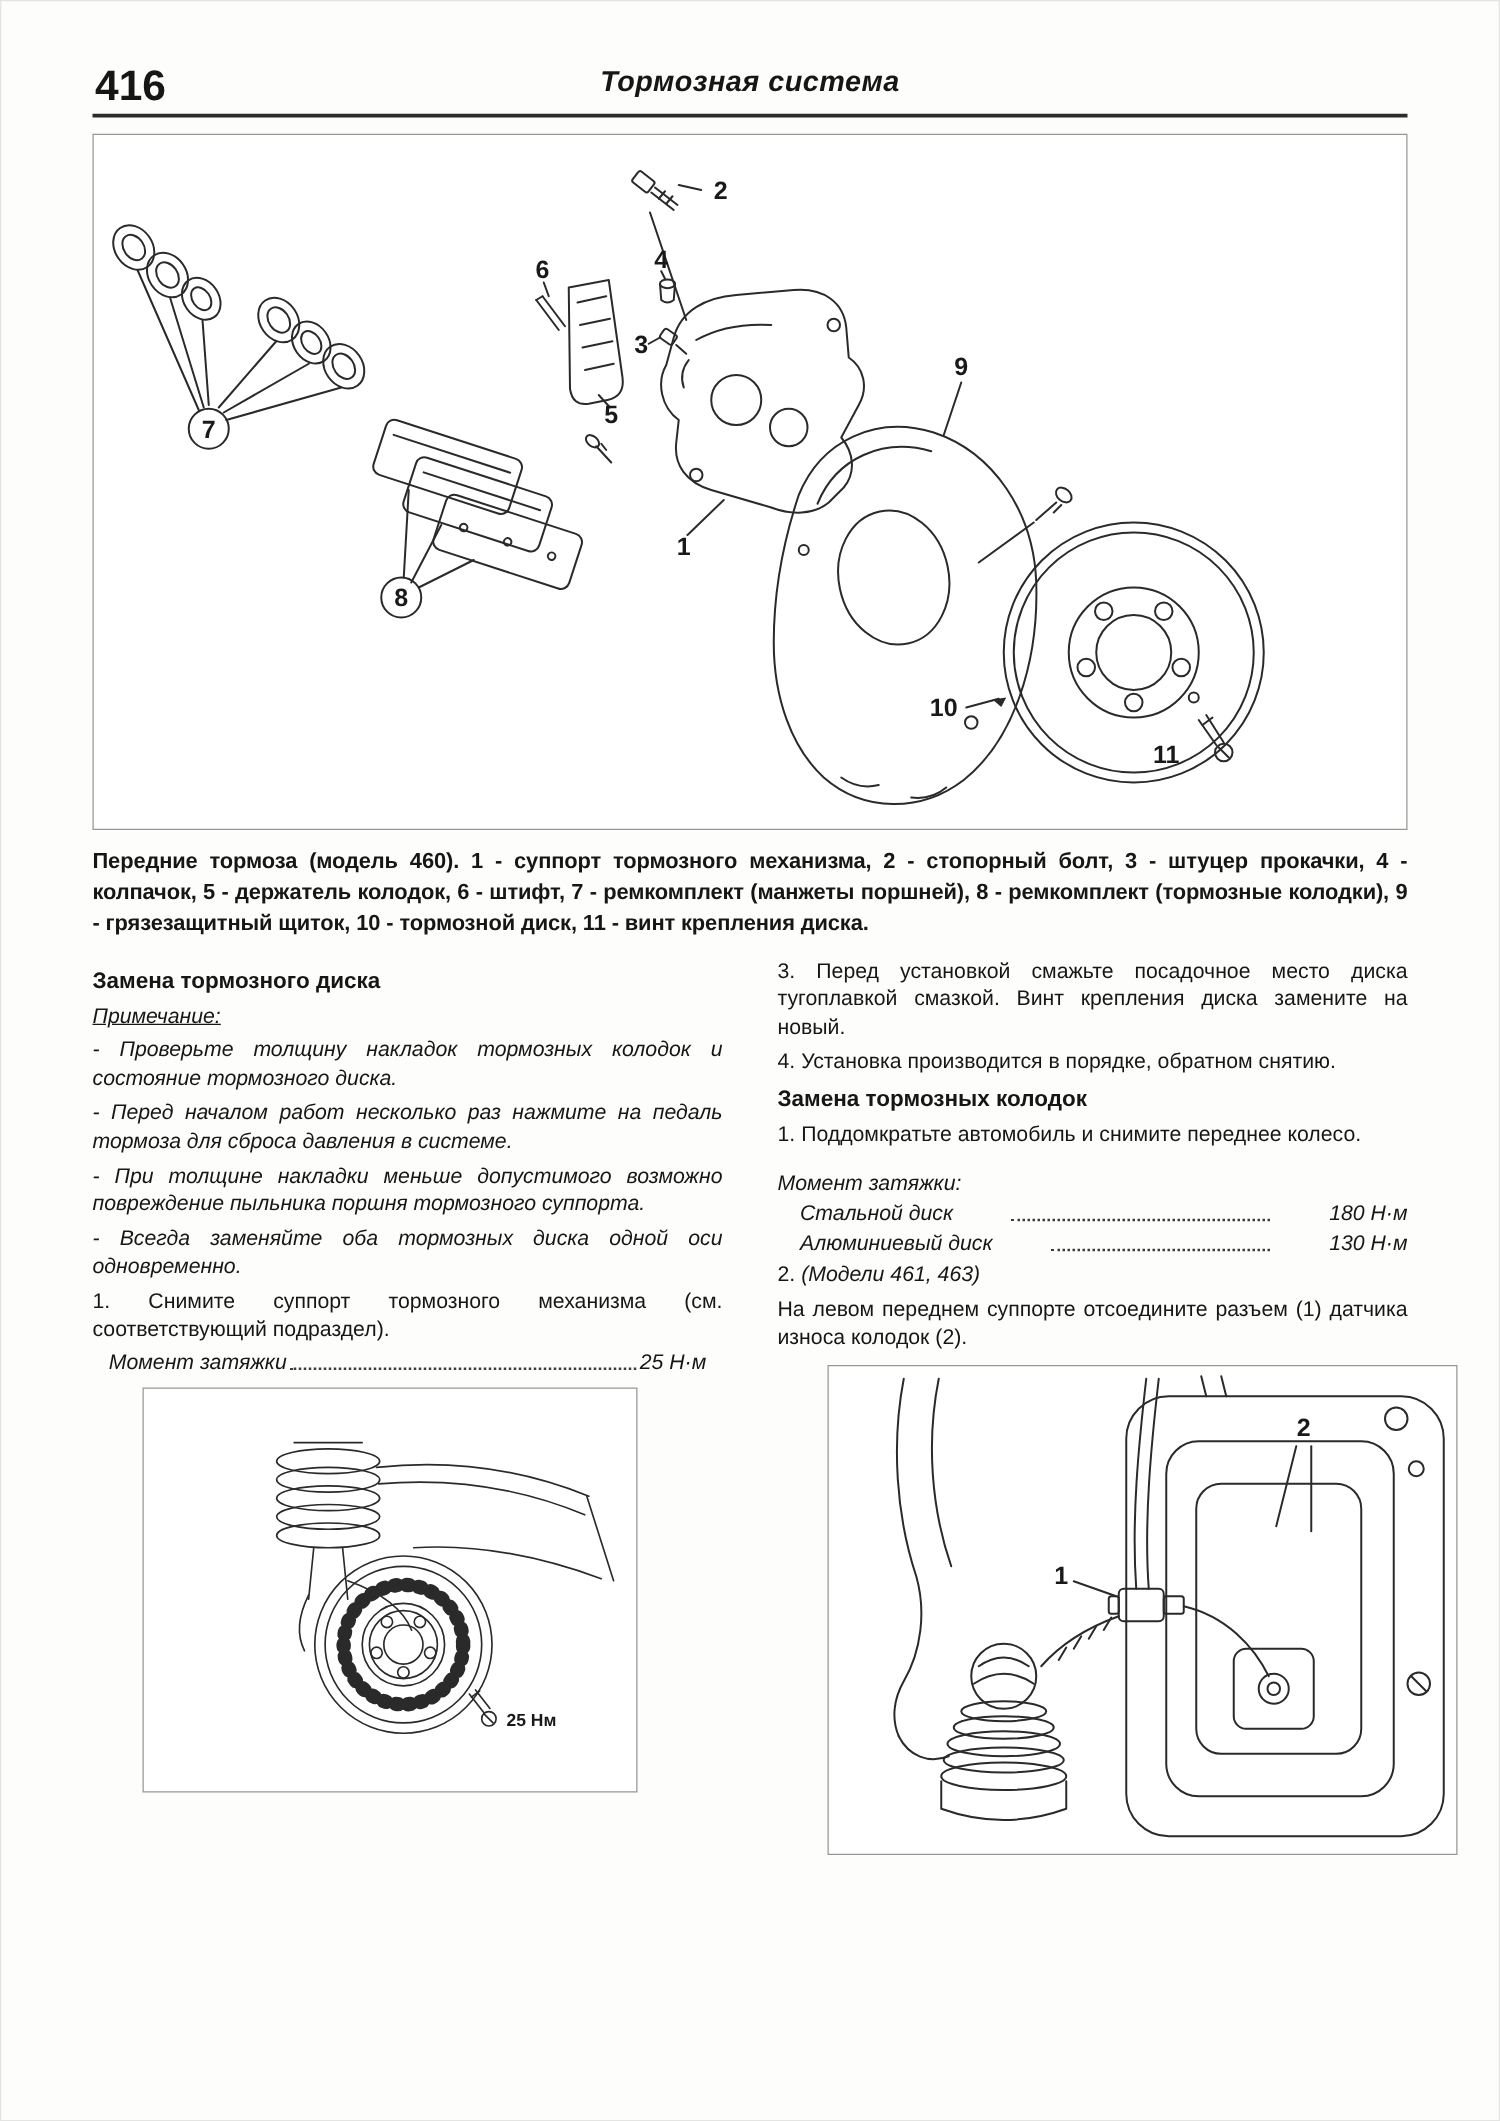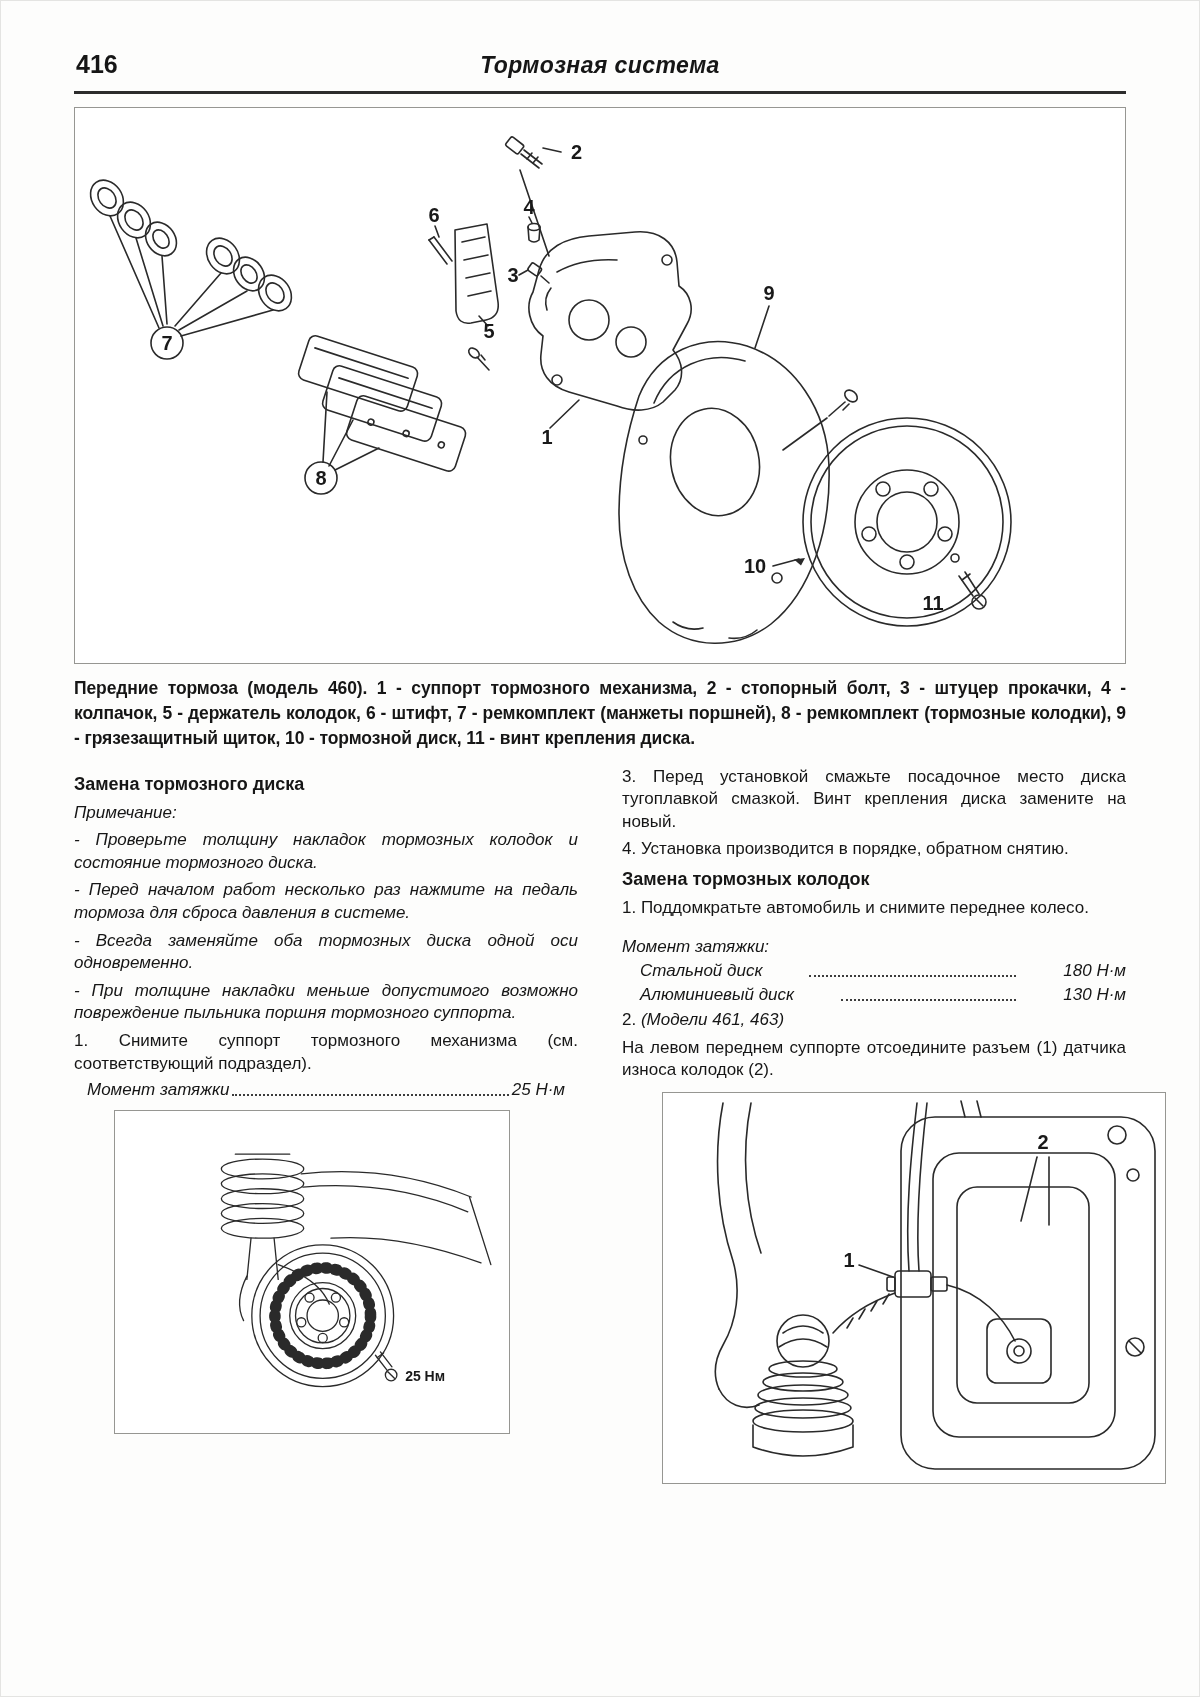--- a/index.html
+++ b/index.html
@@ -11,39 +11,39 @@
     color: #161616;
   }
   .page {
     position: relative;
     width: 1200px; height: 1697px;
     padding: 50px 74px 0;
     overflow: hidden;
     outline: 1px solid #e4e4e2; outline-offset: -1px;
   }
   .page-header { position: relative; height: 36px; }
-  .page-num { position: absolute; left: 2px; top: 0; font-size: 25px; font-weight: bold; }
+  .page-num { position: absolute; left: 2px; top: 0; font-size: 34px; font-weight: bold; }
   .page-title { position: absolute; left: 0; right: 0; top: 2px; text-align: center; font-size: 23px; font-weight: bold; letter-spacing: .4px; font-style: italic; }
   .rule { height: 3px; background: #2c2c2c; margin-top: 5px; }
 
   .main-figure {
     margin: 13px 0 0; border: 1.5px solid #969692; background: #fff;
     height: 557px; display: flex; align-items: center; justify-content: center;
   }
   .caption {
     margin: 12px 0 0; font-weight: bold; font-size: 17.5px; line-height: 1.42;
     text-align: justify; letter-spacing: -0.1px;
   }
 
   .columns { display: flex; gap: 44px; margin-top: 15px; }
   .col { width: 504px; }
 
   h3.sec { font-size: 18px; font-weight: bold; margin: 8px 0 7px; }
   .col p { margin: 0 0 5px; font-size: 17px; line-height: 1.33; text-align: justify; }
-  .note-label { font-style: italic; }
+  .note-label { font-style: italic; text-decoration: underline; }
   .note { font-style: italic; }
   .it { font-style: italic; }
 
   .torque-line { display: flex; align-items: flex-end; font-style: italic; font-size: 17px; margin: 2px 13px 6px; }
   .torque-line .leader { flex: 1; margin: 0 3px 4px; border-bottom: 2px dotted #3c3c3c; min-width: 20px; }
   .torque-line.indented { padding-left: 18px; margin: 0 0 4px; gap: 44px; }
 
   .sub-figure { border: 1.5px solid #969692; background: #fff; margin-top: 10px;
     display: flex; align-items: center; justify-content: center; }
   .sub-figure.left-fig  { width: 396px; height: 324px; }
@@ -235,22 +235,22 @@
 
   <p class="caption">Передние тормоза (модель 460). 1 - суппорт тормозного механизма, 2 - стопорный болт, 3 - штуцер прокачки, 4 - колпачок, 5 - держатель колодок, 6 - штифт, 7 - ремкомплект (манжеты поршней), 8 - ремкомплект (тормозные колодки), 9 - грязезащитный щиток, 10 - тормозной диск, 11 - винт крепления диска.</p>
 
   <div class="columns">
 
     <div class="col">
       <h3 class="sec">Замена тормозного диска</h3>
       <p class="note-label">Примечание:</p>
       <p class="note">- Проверьте толщину накладок тормозных колодок и состояние тормозного диска.</p>
       <p class="note">- Перед началом работ несколько раз нажмите на педаль тормоза для сброса давления в системе.</p>
+      <p class="note">- При толщине накладки меньше допустимого возможно повреждение пыльника поршня тормозного суппорта.</p>
       <p class="note">- Всегда заменяйте оба тормозных диска одной оси одновременно.</p>
-      <p class="note">- При толщине накладки меньше допустимого возможно повреждение пыльника поршня тормозного суппорта.</p>
       <p class="step">1. Снимите суппорт тормозного механизма (см. соответствующий подраздел).</p>
       <div class="torque-line">
         <span>Момент затяжки</span>
         <span class="leader"></span>
         <span>25 Н·м</span>
       </div>
 
       <figure class="sub-figure left-fig">
         <svg width="478" height="318" viewBox="0 0 478 318">
           <g class="art">

